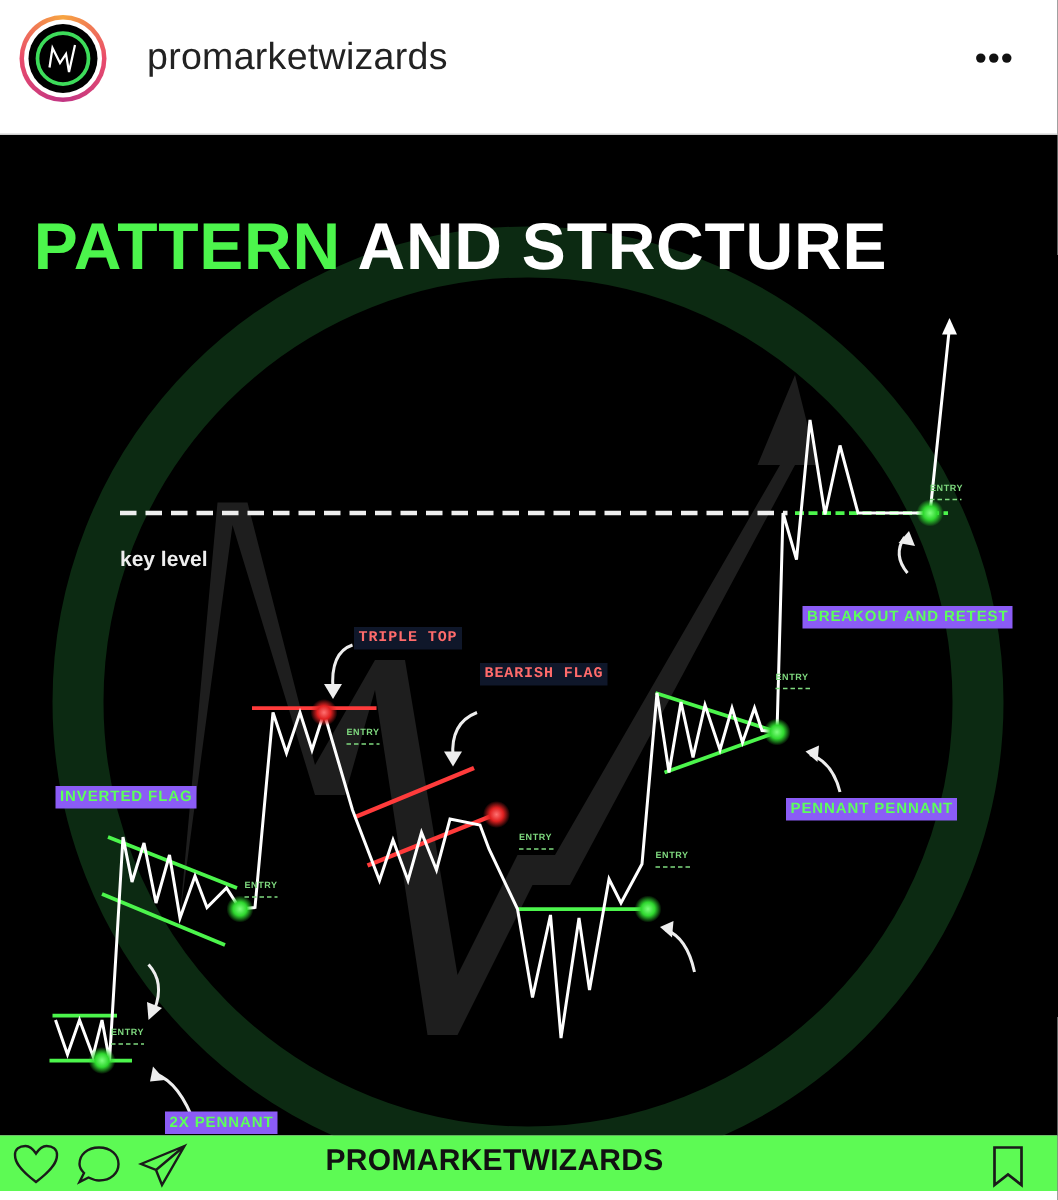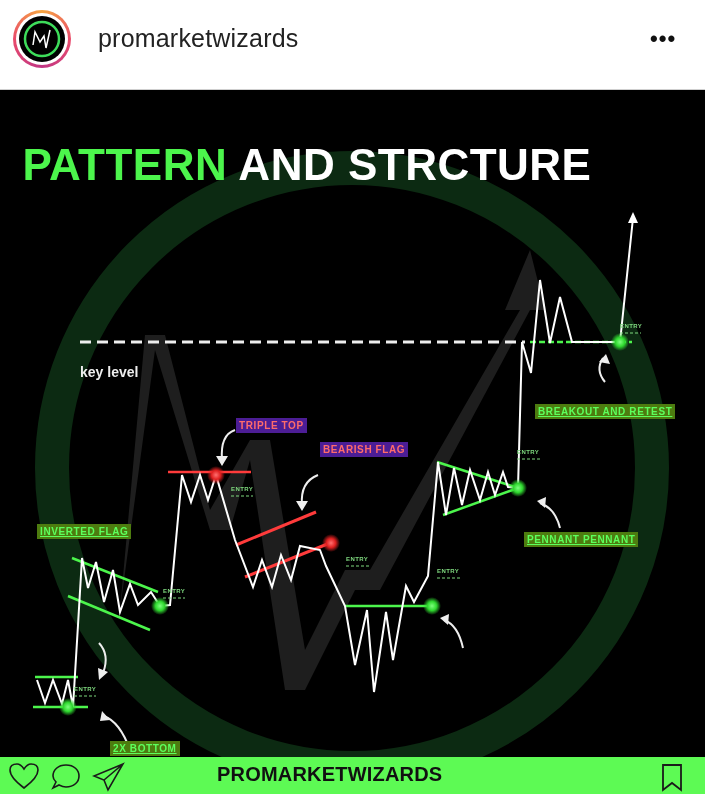--- a/index.html
+++ b/index.html
@@ -8,22 +8,22 @@
   .avatar { position:absolute; left:13px; top:10px; width:58px; height:58px; border-radius:50%; background:conic-gradient(#f7a541, #e94b6b, #c13584, #e94b6b, #f7a541); }
   .avatar-inner { position:absolute; left:3px; top:3px; width:52px; height:52px; border-radius:50%; background:#fff; }
   .avatar-core { position:absolute; left:3px; top:3px; width:46px; height:46px; border-radius:50%; background:#000; }
   .username { position:absolute; left:98px; top:24px; font-size:25px; color:#222; letter-spacing:0.2px; }
   .more { position:absolute; left:650px; top:26px; font-size:22px; color:#111; font-weight:bold; letter-spacing:1px; }
   .post { position:absolute; left:0; top:90px; width:705px; height:667px; background:#000; overflow:hidden; }
   .title { position:absolute; left:0; top:50px; width:614px; text-align:center; font-weight:bold; font-size:44px; letter-spacing:0.5px; }
   .title .g { color:#4cf54c; }
   .title .w { color:#ffffff; }
   .lbl { position:absolute; font-weight:bold; font-size:10px; letter-spacing:0.6px; padding:2px 3px; }
-  .lbl.green { color:#5cff5c; background:#4d7c0f;text-decoration:underline; }
-  .lbl.red { color:#ff6b6b; background:#4c1d95; }
+  .lbl.green { color:#5cff5c; background:#8b5cf6; }
+  .lbl.red { color:#ff6b6b; background:#0f172a;font-family:Liberation Mono, monospace; }
   .entry { position:absolute; font-size:6px; color:#7fd97f; font-weight:bold; letter-spacing:0.4px; }
   .key { position:absolute; left:80px; top:226px; color:#eee; font-weight:bold; font-size:14px;margin-top:48px; }
   .footer { position:absolute; left:0; top:757px; width:705px; height:37px; background:#5dfa54; }
   .footer-title { position:absolute; left:217px; top:6px; font-weight:bold; font-size:20px; color:#111; letter-spacing:0.2px; }
   .ico { position:absolute; }
   .bottom-white { position:absolute; left:0; top:794px; width:705px; height:6px; background:#fff; }
 </style>
 </head>
 <body>
 
@@ -138,21 +138,21 @@
   <div class="entry" style="left:346px;top:466px">ENTRY</div>
   <div class="entry" style="left:437px;top:478px">ENTRY</div>
   <div class="entry" style="left:517px;top:359px">ENTRY</div>
   <div class="entry" style="left:620px;top:233px">ENTRY</div>
 
   <div class="lbl red" style="left:236px;top:328px">TRIPLE TOP</div>
   <div class="lbl red" style="left:320px;top:352px">BEARISH FLAG</div>
   <div class="lbl green" style="left:37px;top:434px">INVERTED FLAG</div>
   <div class="lbl green" style="left:524px;top:442px">PENNANT PENNANT</div>
   <div class="lbl green" style="left:535px;top:314px">BREAKOUT AND RETEST</div>
-  <div class="lbl green" style="left:110px;top:651px">2X BOTTOM</div>
+  <div class="lbl green" style="left:110px;top:651px">2X PENNANT</div>
 </div>
 
 <div class="footer">
   <svg class="ico" style="left:8px;top:5px" width="32" height="28" viewBox="0 0 32 28">
     <path d="M16,26 C4,17 2,12 2,8 C2,4 5,2 9,2 C12,2 14,4 16,7 C18,4 20,2 23,2 C27,2 30,4 30,8 C30,12 28,17 16,26 Z" fill="none" stroke="#1a1a1a" stroke-width="1.6"></path>
   </svg>
   <svg class="ico" style="left:50px;top:5px" width="32" height="30" viewBox="0 0 32 30">
     <path d="M16,3 C24,3 29,8 29,14 C29,20 24,25 16,25 C13,25 11,24 9,23 L3,26 L6,20 C4,18 3,16 3,14 C3,8 8,3 16,3 Z" fill="none" stroke="#1a1a1a" stroke-width="1.6"></path>
   </svg>
   <svg class="ico" style="left:92px;top:5px" width="34" height="30" viewBox="0 0 34 30">

